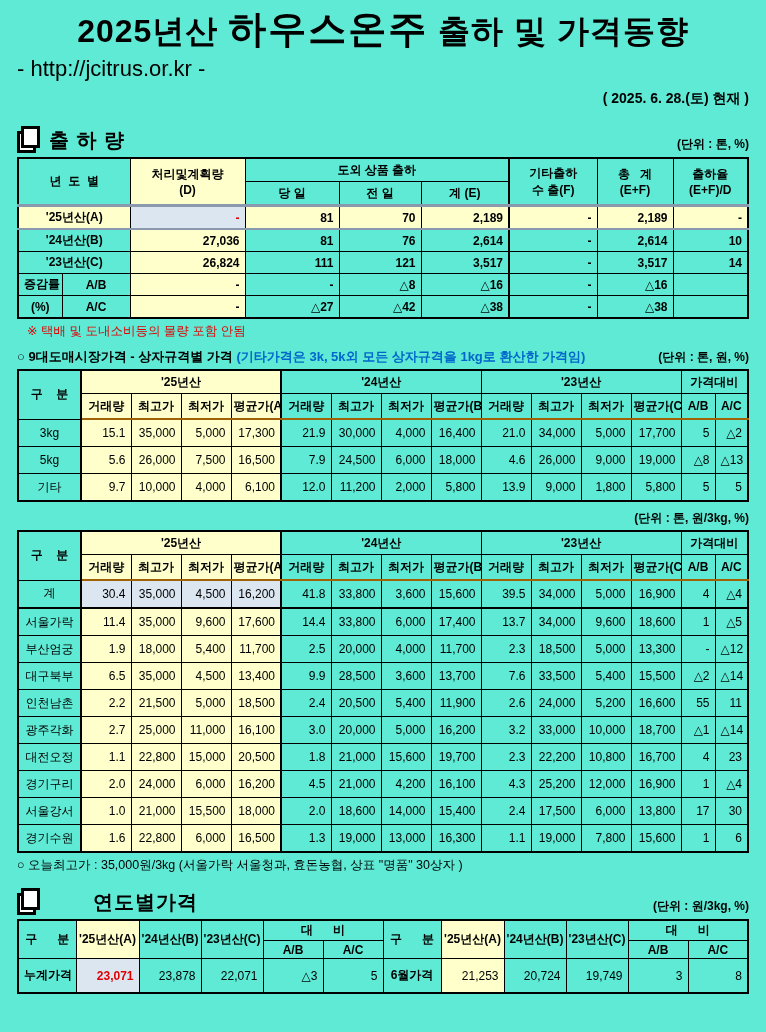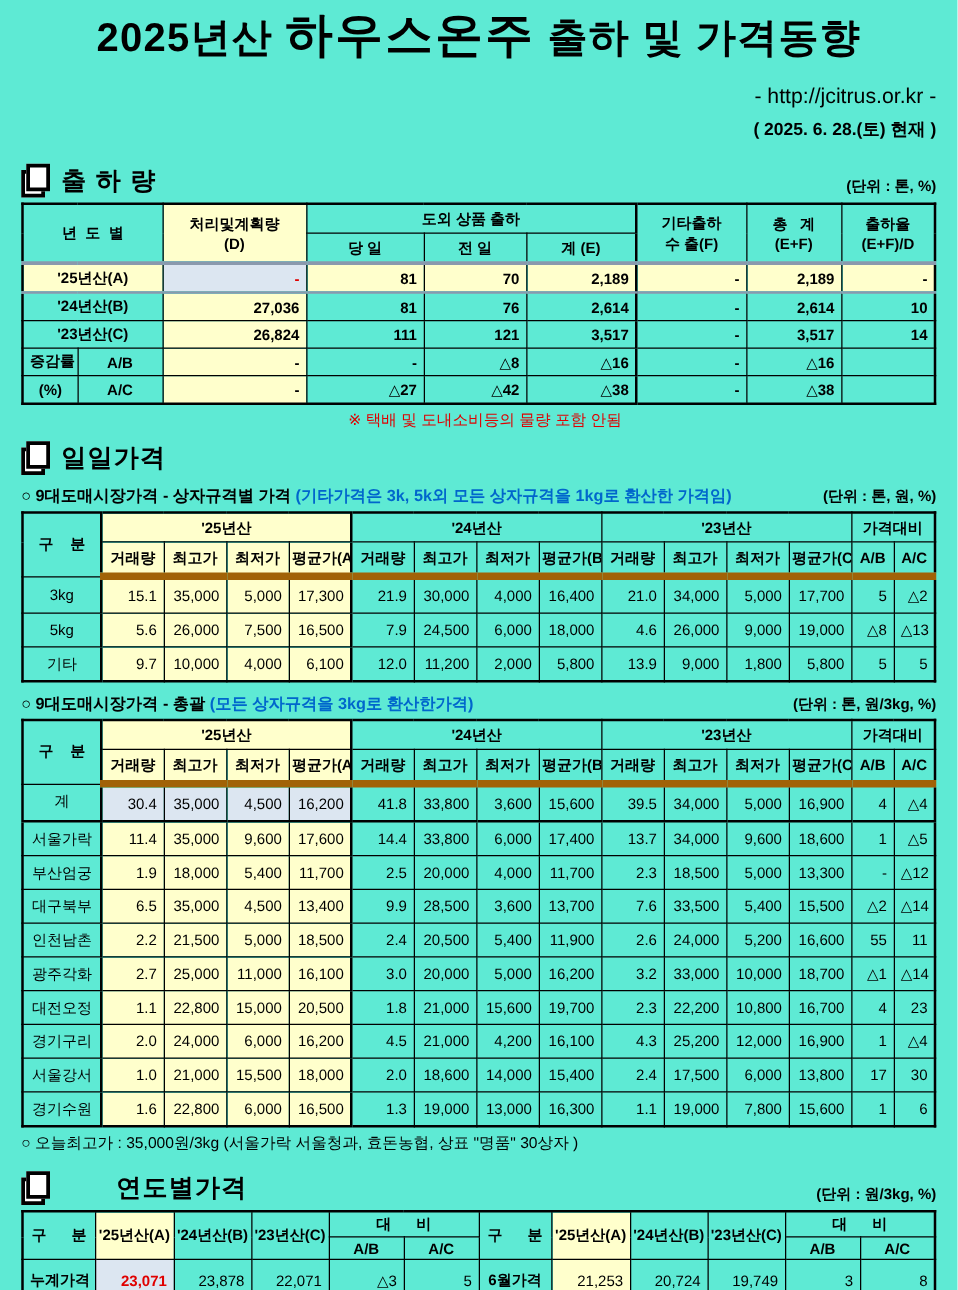--- a/index.html
+++ b/index.html
@@ -4,50 +4,50 @@
 <style>
   html,body{margin:0;padding:0;background:#fff;}
   .page{
     width:766px;height:1032px;box-sizing:border-box;
     padding:6px 17px 0 17px;overflow:hidden;background:#5eead4;
     font-family:"Liberation Sans","DejaVu Sans",sans-serif;color:#000;
   }
   
   .title{ text-align:center;font-size:32px;font-weight:800;letter-spacing:1px;line-height:46px;}
   .title .brand{font-size:38px;font-weight:900;letter-spacing:2px;}
-  .url{text-align:right;font-size:17px;margin-top:14px;}
+  .url{text-align:left;font-size:22px;margin-top:2px;}
   .asof{text-align:right;font-size:14px;font-weight:600;margin-top:8px;margin-bottom:18px;}
   
   .sec-head{display:flex;align-items:flex-end;margin-top:8px;margin-bottom:4px;}
   .sec-icon{position:relative;display:inline-block;width:23px;height:27px;margin-right:9px;flex:0 0 auto;}
   .sec-icon .back{position:absolute;left:0;bottom:0;width:13px;height:16px;border:3px solid #000;background:#fff;}
   .sec-icon .front{position:absolute;right:0;top:0;width:13px;height:16px;border:3px solid #000;background:#fff;}
   .sec-title{font-size:20px;font-weight:800;letter-spacing:1px;line-height:26px;}
   .unit{margin-left:auto;font-size:12px;font-weight:600;align-self:flex-end;}
   .sub-head{display:flex;align-items:flex-end;margin-top:8px;margin-bottom:3px;}
   .sub-title{font-size:13px;font-weight:700;}
   .sub-title .blue-note{color:#0066cc;}
   
   table.t{border-collapse:collapse;table-layout:fixed;width:730px;border:2px solid #000;}
   table.t th,table.t td{border:1px solid #000;font-size:12px;padding:0 5px;overflow:hidden;white-space:nowrap;}
   table.t th{font-weight:700;text-align:center;padding:0 2px;}
   .ylw{background:#FFFFCC;}
   .blu{background:#DCE6F1;}
-  .red{color:#e00000;text-align:center;}
+  .red{color:#e00000;}
   .num{text-align:right;}
   .lbl{text-align:center;}
   .bR{border-right:2px solid #000 !important;}
   .pre{white-space:pre !important;}
   
   .t1 th{height:22px;font-size:12.5px;}
   .t1 td{height:21px;font-weight:700;}
   .t1 tr.hl td{border-top:3px solid #8a99ad;border-bottom:2px solid #8a99ad;}
   
   .t2 thead tr.grp th{height:22px;margin-top:36px;}
-  .t2 thead tr.sub th{height:24px;border-bottom:6px solid #a16207;font-size:12px;}
+  .t2 thead tr.sub th{height:24px;border-bottom:2px solid #a16207;font-size:12px;}
   .t2 td{height:26px;font-size:12px;font-weight:400;}
   .t2 tr.sumrow td{border-bottom:2px solid #000;}
   
   .t4 th{font-size:12px;}
   .t4 thead tr.grp th{height:19px;}
   .t4 thead tr.sub th{height:17px;}
   .t4 td{height:33px;font-size:12.5px;}
   .t4 .lblb{font-weight:700;text-align:center;}
   .t4 .redv{color:#e00000;font-weight:700;}
   
@@ -154,27 +154,20 @@
         <td class="num bR">△38</td>
         <td class="num">-</td>
         <td class="num">△38</td>
         <td class="num"></td>
       </tr>
     </tbody>
   </table>
 
   <div class="note red">※ 택배 및 도내소비등의 물량 포함 안됨</div>
 
-  <div class="sec-head">
-    <span class="sec-icon">
-        <span class="back"></span>
-        <span class="front"></span>
-      </span>
-    <span class="sec-title">일일가격</span>
-  </div>
 
   <div class="sub-head">
     <span class="sub-title"><span>○ 9대도매시장가격 - 상자규격별 가격 </span><span class="blue-note">(기타가격은 3k, 5k외 모든 상자규격을 1kg로 환산한 가격임)</span></span>
     <span class="unit">(단위 : 톤,  원, %)</span>
   </div>
 
   <table class="t t2">
     <colgroup>
       <col style="width:63px">
       <col style="width:50px">
@@ -266,21 +259,20 @@
           <td class="num">9,000</td>
           <td class="num">1,800</td>
           <td class="num">5,800</td>
           <td class="num">5</td>
           <td class="num">5</td>
         </tr>
       </tbody>
   </table>
 
   <div class="sub-head">
-    <span class="sub-title"><span>○ 9대도매시장가격 - 총괄 </span><span class="blue-note">(모든 상자규격을 3kg로 환산한가격)</span></span>
     <span class="unit">(단위 : 톤, 원/3kg, %)</span>
   </div>
 
   <table class="t t2">
     <colgroup>
       <col style="width:63px">
       <col style="width:50px">
         <col style="width:50px">
         <col style="width:50px">
         <col style="width:50px">

